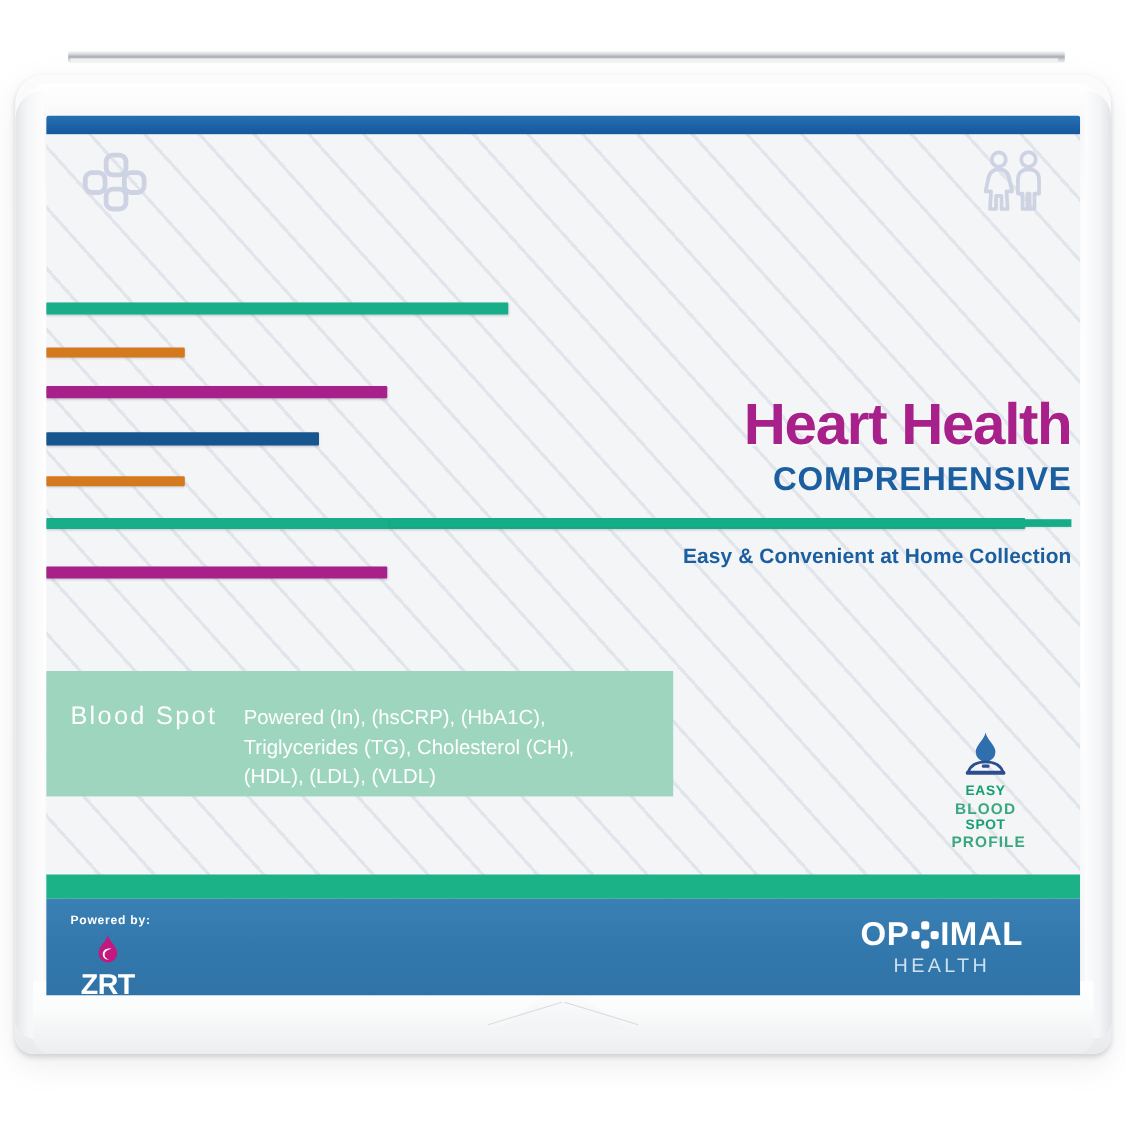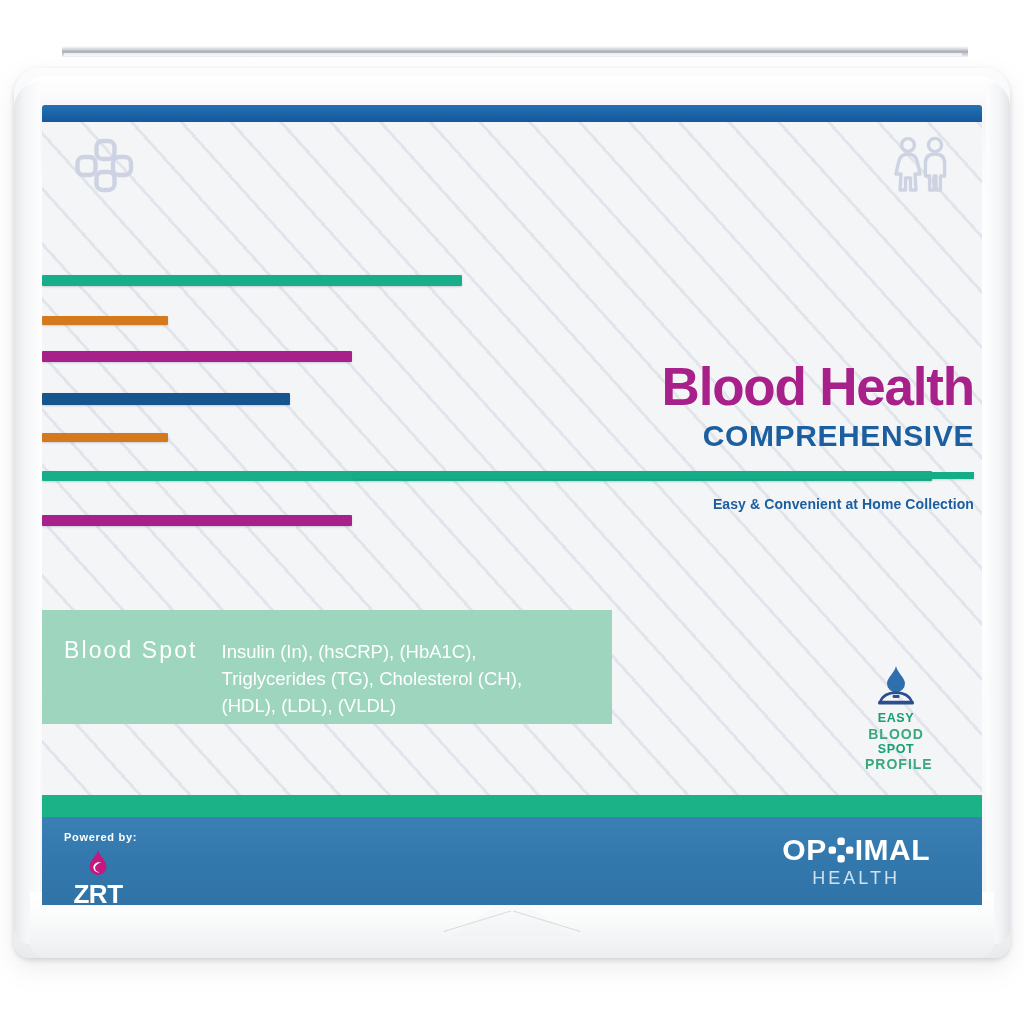--- a/index.html
+++ b/index.html
@@ -122,21 +122,21 @@
   }
   .t-sub{
     font-size:30px;font-weight:bold;color:#1c5fa0;letter-spacing:.6px;
     line-height:1.05;margin:6px 0 0 0;
   }
   .t-rule{
     height:7px;background:#15ad88;margin:20px 0 0 auto;width:100%;
     box-shadow:0 1px 2px rgba(60,70,90,.20);
   }
   .t-tag{
-    font-size:14px;font-weight:bold;color:#1c5fa0;margin-top:17px;letter-spacing:.1px;
+    font-size:19px;font-weight:bold;color:#1c5fa0;margin-top:17px;letter-spacing:.1px;
   }
 
   
   .bs-panel{
     position:absolute;left:0;top:505px;width:570px;height:114px;
     background:#9ed5bf;
   }
   .bs-row{display:flex;align-items:flex-start;padding:28px 0 0 22px;}
   .bs-label{
     color:#ffffff;font-size:23px;letter-spacing:2.1px;white-space:nowrap;
@@ -238,30 +238,30 @@
         <div class="bar" style="background: rgb(24, 174, 137); top: 170px; left: 0px; width: 420px; height: 11px;"></div>
         <div class="bar" style="background: rgb(212, 121, 30); top: 211px; left: 0px; width: 126px; height: 9px;"></div>
         <div class="bar" style="background: rgb(168, 32, 138); top: 246px; left: 0px; width: 310px; height: 11px;"></div>
         <div class="bar" style="background: rgb(23, 85, 142); top: 288px; left: 0px; width: 248px; height: 12px;"></div>
         <div class="bar" style="background: rgb(212, 121, 30); top: 328px; left: 0px; width: 126px; height: 9px;"></div>
         <div class="bar" style="background: rgb(24, 174, 137); top: 366px; left: 0px; width: 890px; height: 10px;"></div>
         <div class="bar" style="background: rgb(168, 32, 138); top: 410px; left: 0px; width: 310px; height: 11px;"></div>
       </div>
 
     <div class="title-block">
-      <div class="t-main">Blood Health</div>
+      <div class="t-main">Heart Health</div>
       <div class="t-sub">COMPREHENSIVE</div>
       <div class="t-rule"></div>
       <div class="t-tag">Easy &amp; Convenient at Home Collection</div>
     </div>
 
     <div class="bs-panel">
       <div class="bs-row">
         <div class="bs-label">Blood Spot</div>
-        <div class="bs-analytes">Insulin (In), (hsCRP), (HbA1C), Triglycerides (TG), Cholesterol (CH), (HDL), (LDL), (VLDL)</div>
+        <div class="bs-analytes">Powered (In), (hsCRP), (HbA1C), Triglycerides (TG), Cholesterol (CH), (HDL), (LDL), (VLDL)</div>
       </div>
     </div>
 
     <div class="badge">
       <div>
         <svg width="48" height="42" viewBox="0 0 48 42" aria-hidden="true">
           <path d="M24 1c-1 6-9 12-9 17.4A9 9 0 0 0 33 18.4C33 13 25 7 24 1z" fill="#2f6fae"></path>
           <path d="M8 37c2.4-6.2 7.4-9.4 16-9.4S37.6 30.8 40 37z" fill="none" stroke="#2b4f8e" stroke-width="2.6" stroke-linejoin="round"></path>
           <rect x="6" y="36" width="36" height="3.4" rx="1.5" fill="#2b4f8e"></rect>
           <rect x="20.6" y="30" width="7" height="3" rx="1.2" fill="#2b4f8e"></rect>

